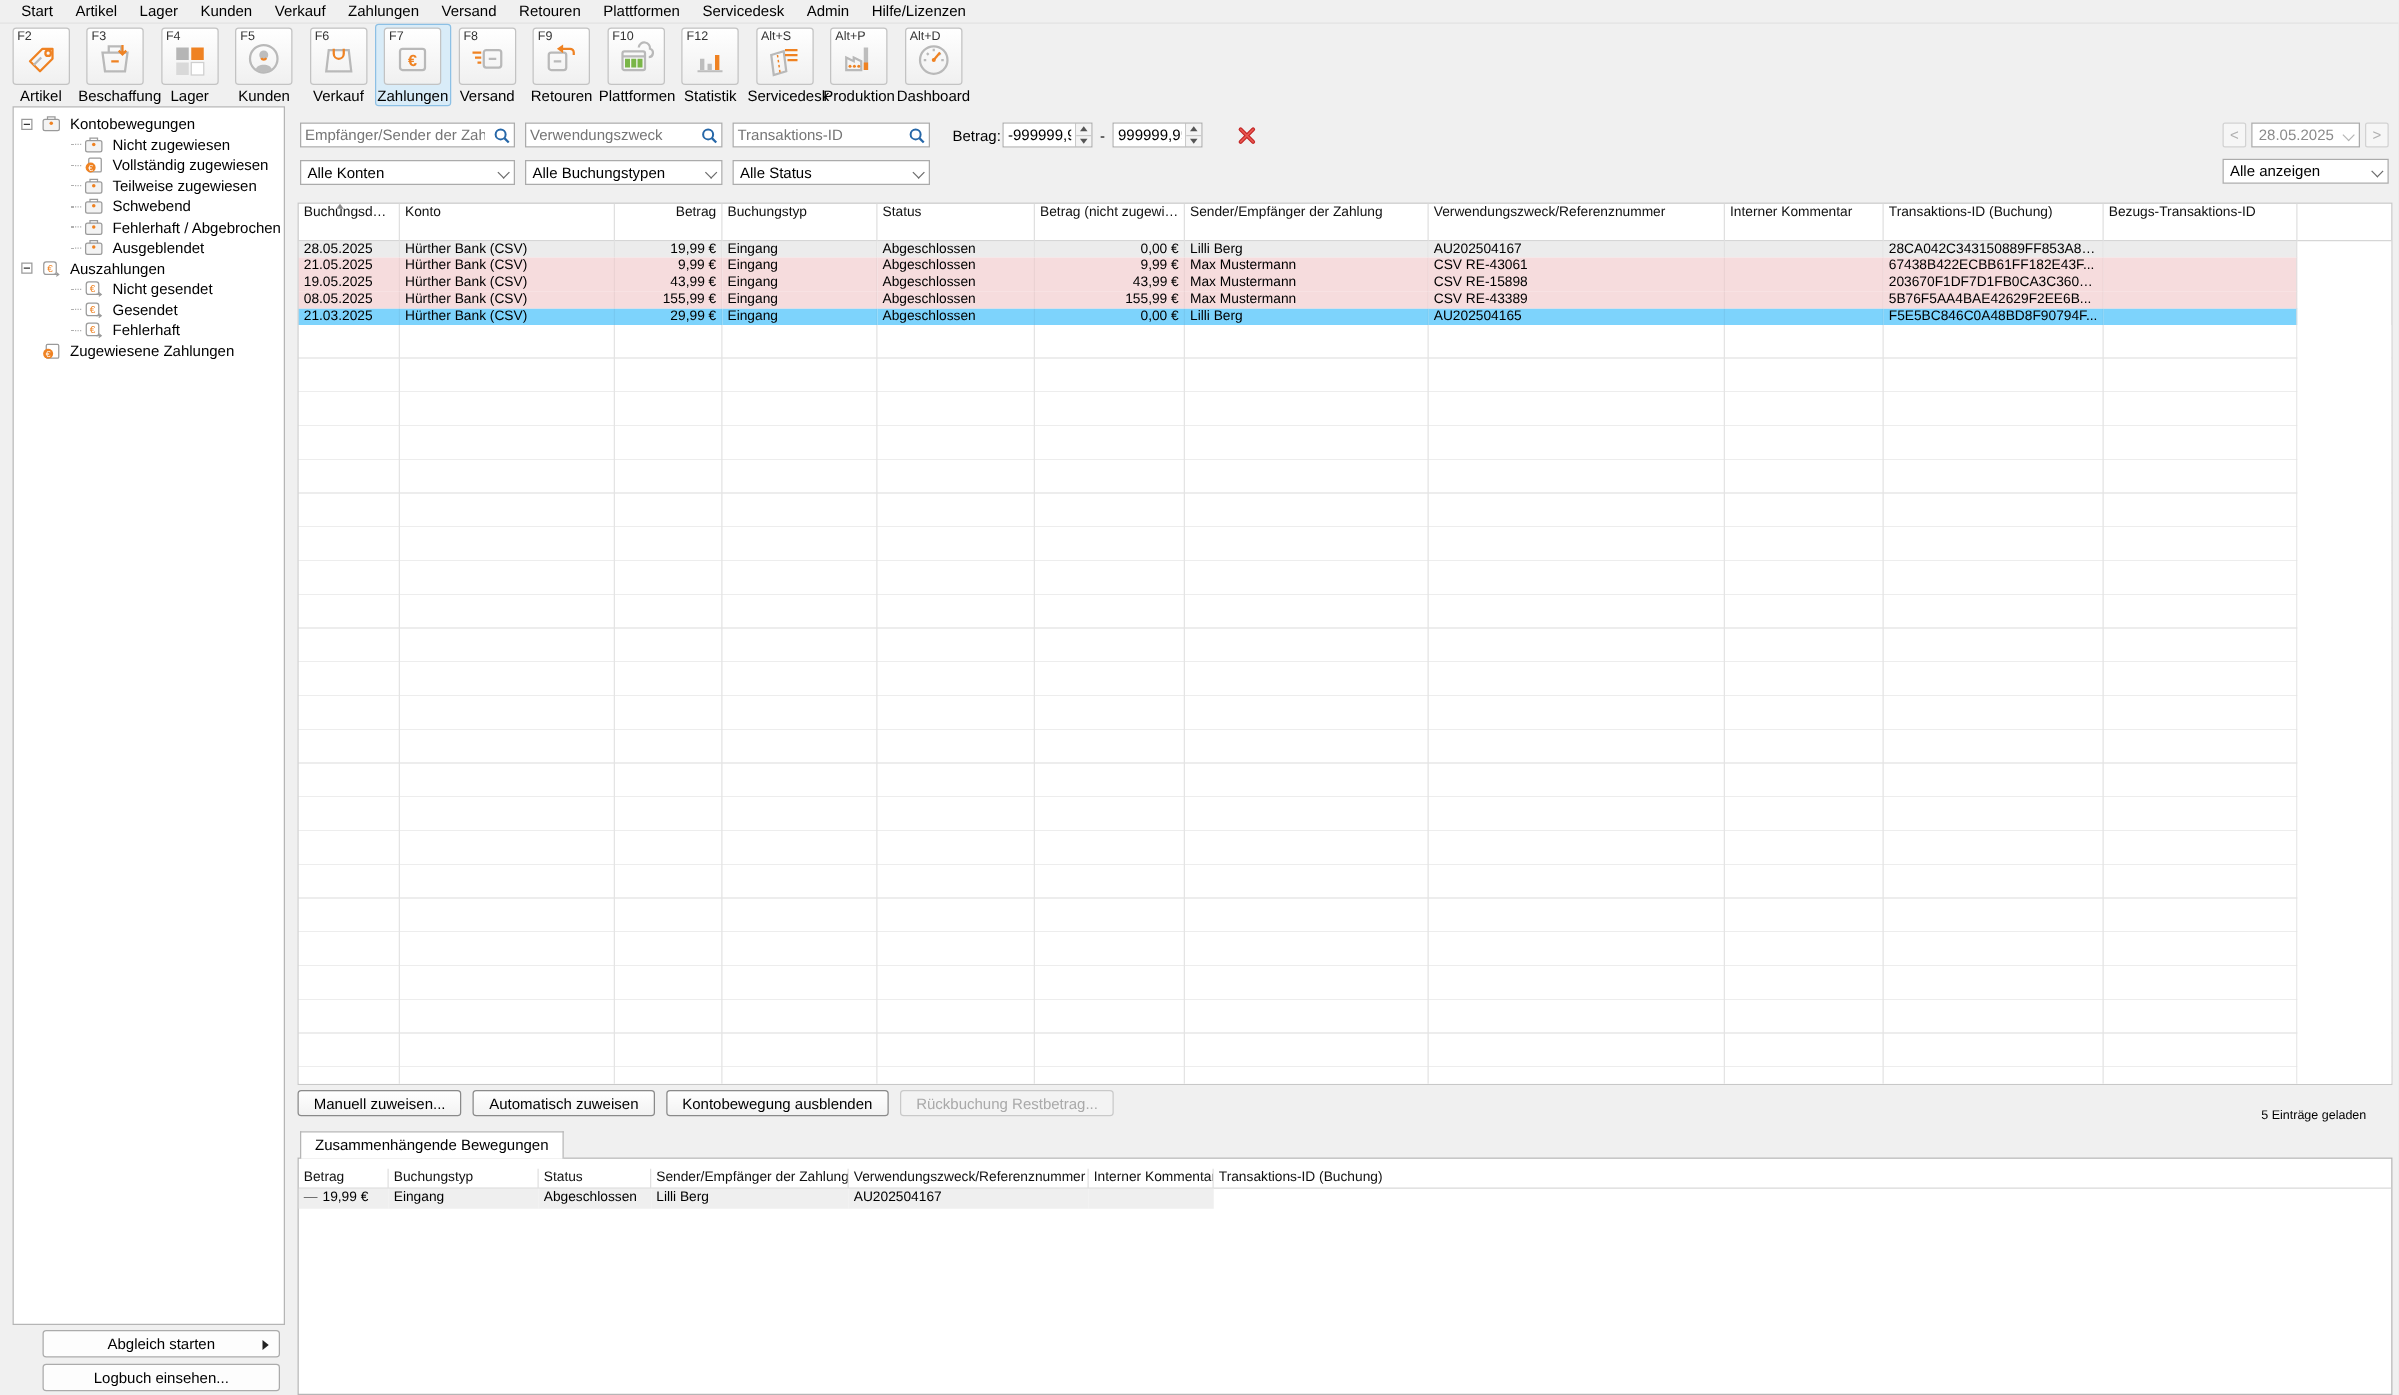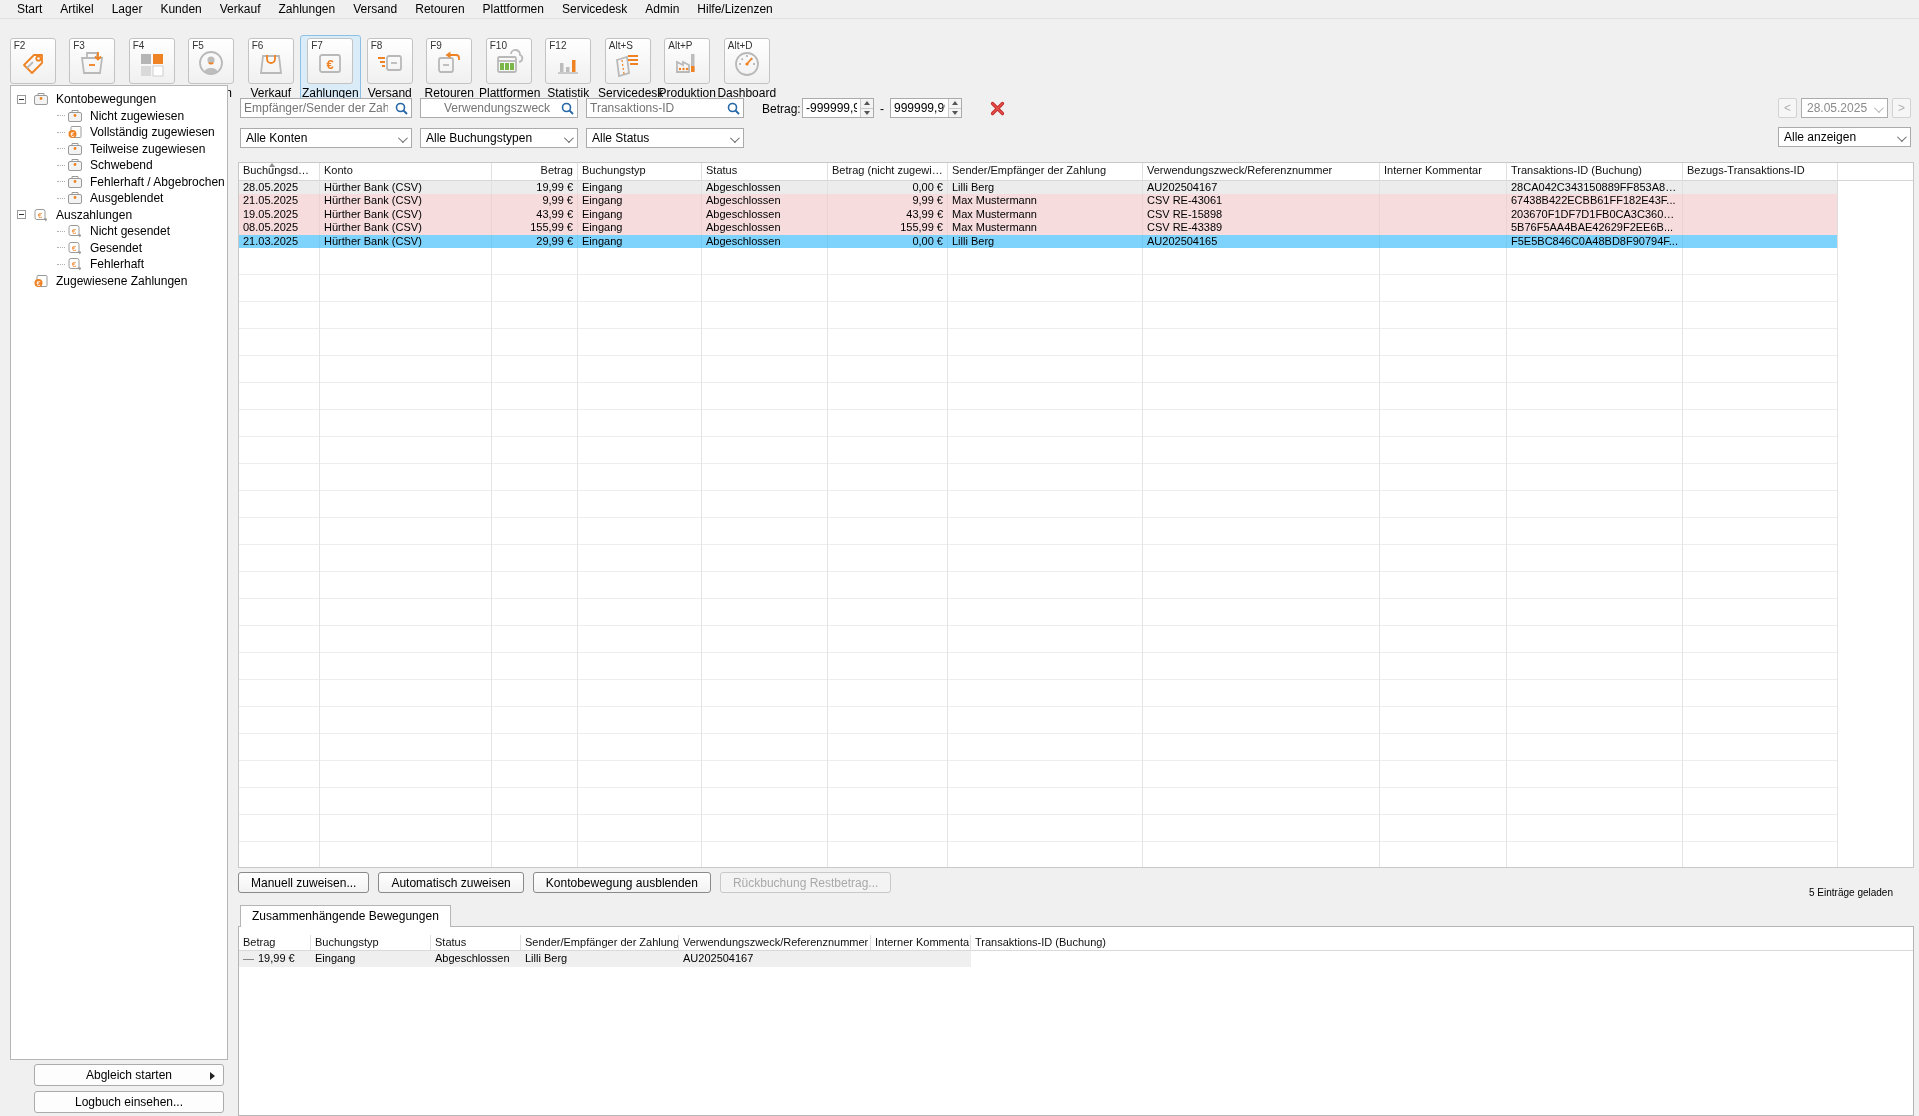--- a/index.html
+++ b/index.html
@@ -7,21 +7,21 @@
   .canvas {
     position:relative; width:1919px; height:1116px; background:#f0f0f0;
     font-family:"Liberation Sans", sans-serif; color:#000; overflow:hidden;
   }
   
   .menubar { position:absolute; top:0; left:0; width:100%; height:19px;
     display:flex; align-items:center; padding-left:8px; font-size:12px;
     background:#f0f0f0; border-bottom:1px solid #e2e2e2; }
   .menubar .mitem { padding:0 9px; height:19px; line-height:18px; cursor:default; }
   
-  .toolbar { position:absolute; top:36px; left:3px; display:flex; }
+  .toolbar { position:absolute; top:20px; left:3px; display:flex; }
   .tbcell { width:59.5px; text-align:center; padding-top:2px; border-radius:2px; }
   .tbcell.selected { background:#d9ecf8; outline:1px solid #8cc0e5; }
   .tbicon { position:relative; width:46px; height:46px; margin:0 auto;
     border:1px solid #c3c3c3; border-radius:3px;
     background:linear-gradient(#ffffff,#f0f0f0); }
   .tbkey { position:absolute; top:1px; left:3px; font-size:10px; color:#333; }
   .tbicon svg { position:absolute; left:50%; top:55%; transform:translate(-50%,-50%); }
   .tblabel { font-size:12px; margin-top:3px; line-height:13px; }
   
   .treepanel { position:absolute; left:10px; top:85px; width:218px; height:975px;
@@ -66,21 +66,21 @@
   .combo .chev { position:absolute; right:6px; top:7px; width:7px; height:7px;
     border-right:1px solid #6a6a6a; border-bottom:1px solid #6a6a6a; transform:rotate(45deg) translateY(-2px); }
   .combo.gray { color:#8a8a8a; }
   .navbtn { position:absolute; width:19px; height:20px; background:#f6f6f6; border:1px solid #d2d2d2;
     border-radius:2px; color:#b0b0b0; font-size:12px; text-align:center; line-height:18px; cursor:default; }
   
   .maintable { position:absolute; left:238px; top:162px; width:1676px; height:706px;
     background:#fff; border:1px solid #c8c8c8; display:flex; flex-direction:column; font-size:11px; }
   .mrow { display:grid; grid-template-columns:81px 172px 86px 124px 126px 120px 195px 237px 127px 176px 155px 1fr; }
   .mrow > div { padding:0 4px; overflow:hidden; white-space:nowrap; text-overflow:ellipsis; line-height:13.4px; }
-  .mhead { height:18px; }
+  .mhead { height:30px; }
   .mhead > div { border-right:1px solid #e0e0e0; border-bottom:1px solid #d6d6d6; line-height:14px; color:#111; position:relative; }
   .mhead > div:last-child { border-right:none; }
   .mdata { height:13.4px; }
   .mdata > div { border-right:1px solid rgba(0,0,0,0.045); }
   .mdata > div:nth-child(11) { border-right:1px solid #ddd; }
   .mdata > div:last-child { border-right:none; background:#fff; }
   .num { text-align:right; }
   .row-selected > div { background:#ececec; }
   .row-pink > div { background:#f6dcdd; }
   .row-green > div { background:#7dd3fc; }
@@ -415,21 +415,21 @@
 
   <div class="searchbox" style="left:240px; top:98px; width:172px;">
     <input placeholder="Empfänger/Sender der Zahlung" style="">
     <span class="sbtn">
       <svg width="13" height="13" viewBox="0 0 13 13">
           <circle cx="5.5" cy="5.5" r="4" fill="none" stroke="#2667a8" stroke-width="1.6"></circle>
           <path d="M8.5 8.5 L12 12" stroke="#2667a8" stroke-width="1.8"></path>
         </svg>
     </span>
   </div>
-  <div class="searchbox" style="left:420px; top:98px; width:158px;padding-left:20px;">
+  <div class="searchbox" style="left:420px; top:98px; width:158px;">
     <input placeholder="Verwendungszweck" style="">
     <span class="sbtn">
       <svg width="13" height="13" viewBox="0 0 13 13">
           <circle cx="5.5" cy="5.5" r="4" fill="none" stroke="#2667a8" stroke-width="1.6"></circle>
           <path d="M8.5 8.5 L12 12" stroke="#2667a8" stroke-width="1.8"></path>
         </svg>
     </span>
   </div>
   <div class="searchbox" style="left:586px; top:98px; width:158px;">
     <input placeholder="Transaktions-ID" style="">

